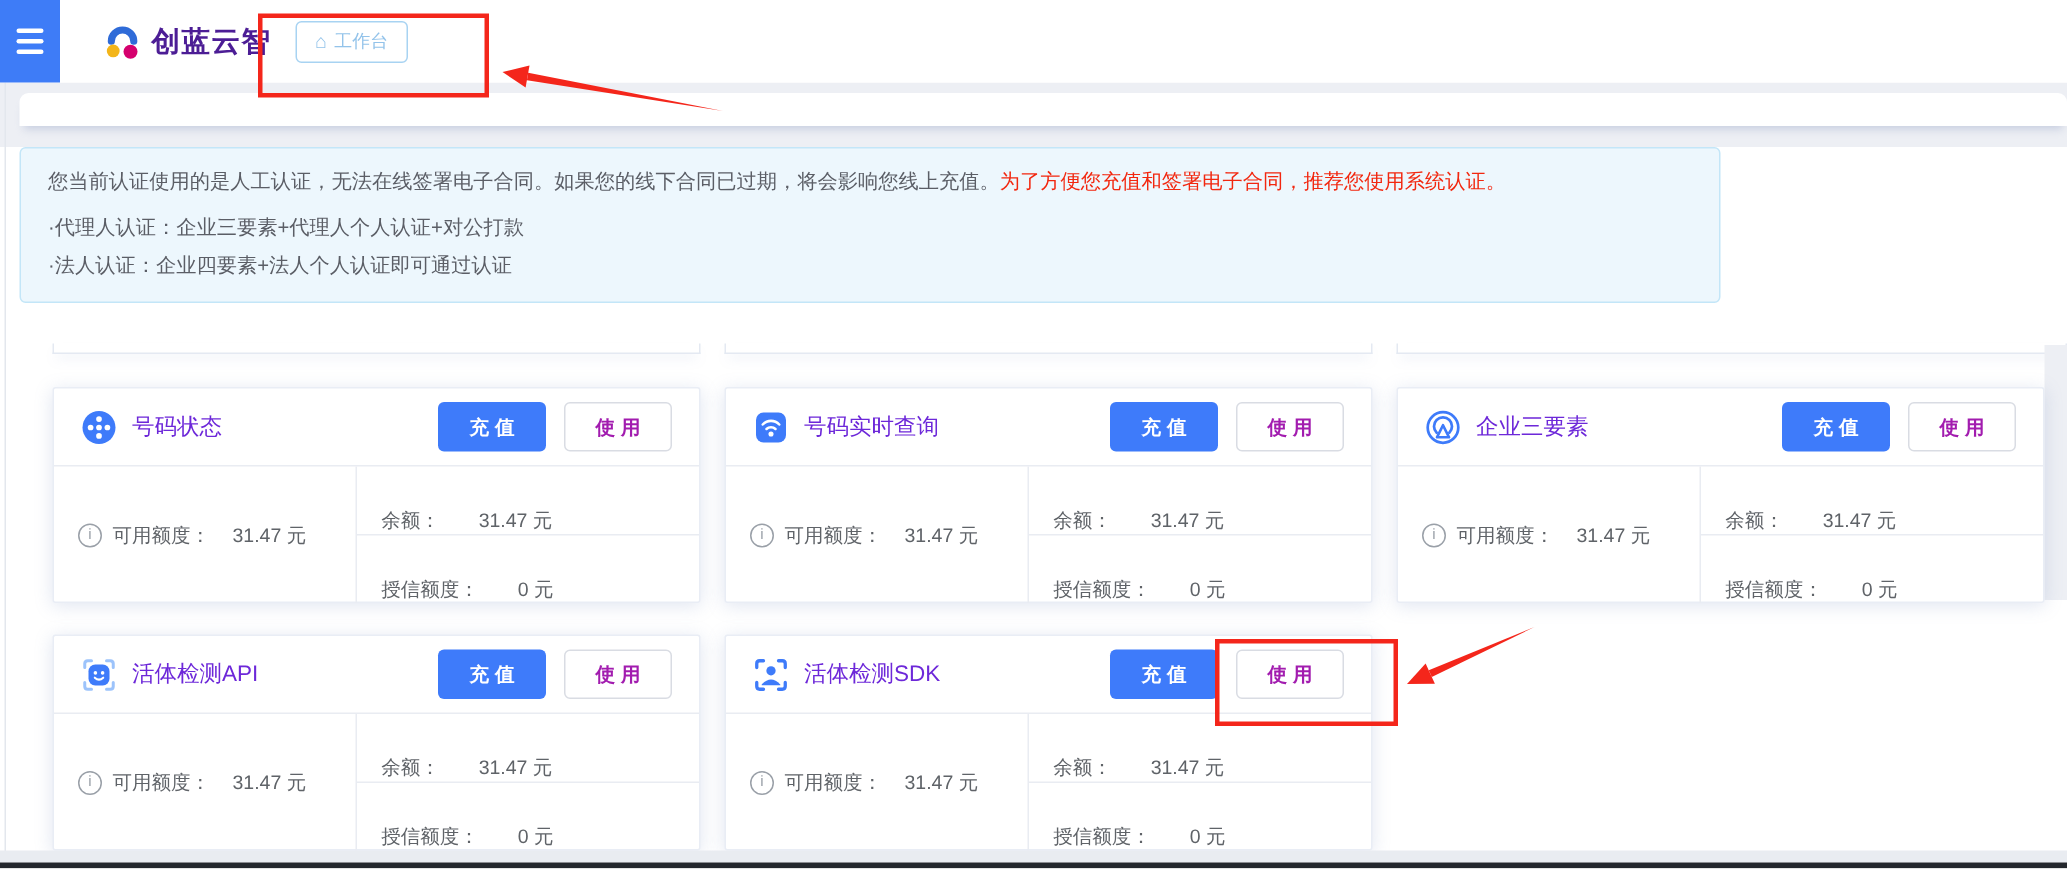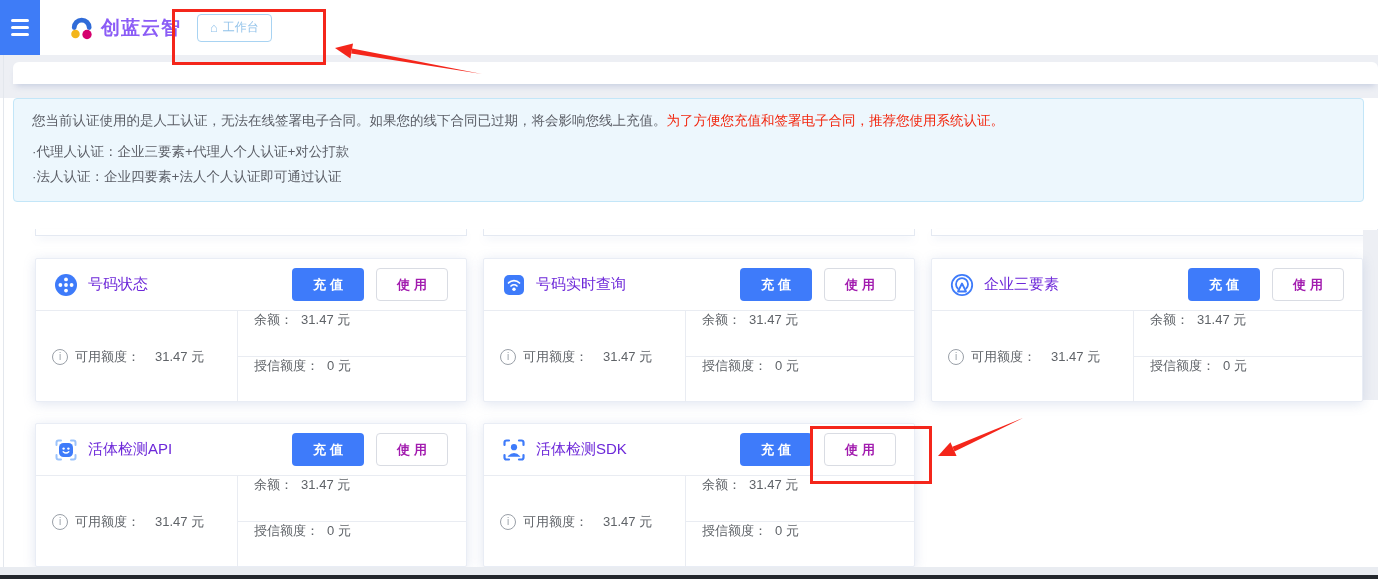--- a/index.html
+++ b/index.html
@@ -6,29 +6,29 @@
   .screen {
     position:relative; width:1378px; height:579px; background:#ffffff;
     overflow:hidden; font-family:"Liberation Sans","DejaVu Sans",sans-serif;
     -webkit-font-smoothing:antialiased;
   }
   
   .header { position:absolute; top:0; left:0; right:0; height:55px; background:#fff; display:flex; align-items:center; z-index:5; }
   .hamburger { width:40px; height:55px; background:#3e7cf7; display:flex; flex-direction:column; justify-content:center; align-items:center; gap:4px; cursor:pointer; flex:0 0 auto; }
   .hamburger .bar { width:18px; height:3px; background:#fff; border-radius:2px; }
   .logo { display:flex; align-items:center; margin-left:28px; gap:6px; }
-  .brand { font-size:19px; font-weight:bold; color:#8b5cf6; letter-spacing:1px; }
+  .brand { font-size:19px; font-weight:bold; color:#4c1d95; letter-spacing:1px; }
   .wb-tab { margin-left:16px; height:26px; padding:0 12px; border:1px solid #a8d3f2; border-radius:4px; color:#93c3ea; font-size:12px; display:flex; align-items:center; gap:5px; background:#fff; cursor:pointer; }
   .wb-tab .home-glyph { font-size:13px; line-height:1; }
   
   .subheader-bg { position:absolute; top:55px; left:0; right:0; height:43px; background:#edeff4; }
   .content-strip { position:absolute; top:62px; left:13px; right:0; height:22px; background:#fff; border-radius:6px 6px 0 0; box-shadow:0 5px 6px -3px rgba(150,165,200,.45); }
   .left-line { position:absolute; left:3px; top:55px; width:1px; height:516px; background:#e3e7ed; }
   
-  .notice { position:absolute; top:98px; left:13px; width:1351px; box-sizing:border-box; background:#edf7fd; border:1px solid #c3e6f8; border-radius:4px; padding:10px 18px 12px; font-size:13.5px; color:#5b5e66; }
+  .notice { position:absolute; top:98px; left:13px; width:1134px; box-sizing:border-box; background:#edf7fd; border:1px solid #c3e6f8; border-radius:4px; padding:10px 18px 12px; font-size:13.5px; color:#5b5e66; }
   .notice p { margin:0; line-height:24px; }
   .notice .red { color:#f2270f; }
   .notice .bullets { margin-top:6px; }
   .notice .bullets p { line-height:25px; }
   
   .frag { position:absolute; top:229px; height:7px; background:#fff; border:1px solid #e4e9f2; border-top:none; box-sizing:border-box; box-shadow:0 5px 7px -3px rgba(140,160,205,.5); }
   .frag1 { left:35px; width:432px; }
   .frag2 { left:483px; width:432px; }
   .frag3 { left:931px; width:447px; }
   .gray-sliver { position:absolute; left:1363px; top:230px; width:15px; height:170px; background:#edeff4; }
@@ -43,21 +43,21 @@
   .card-icon { width:24px; height:24px; flex:0 0 auto; display:flex; }
   .card-title { margin-left:10px; font-size:15px; color:#6d28d9; font-weight:500; }
   .btn { height:33px; width:72px; border-radius:4px; font-size:13px; display:flex; align-items:center; justify-content:center; letter-spacing:4px; text-indent:4px; box-sizing:border-box; cursor:pointer; user-select:none;font-weight:bold; }
   .btn-recharge { background:#3e7bfa; color:#fff; margin-left:auto; border:none; }
   .btn-use { background:#fff; border:1px solid #d9dce3; color:#a21caf; margin-left:12px; }
   .card-body { display:flex; height:91px; border-top:1px solid #e9ecf2; font-size:13px; color:#5f6368; }
   .cell-left { width:47%; border-right:1px solid #e9ecf2; display:flex; align-items:center; padding-left:16px; gap:7px; box-sizing:border-box; }
   .info-icon { width:14px; height:14px; border:1px solid #9aa0a8; border-radius:50%; color:#9aa0a8; font-size:10px; line-height:1; display:flex; align-items:center; justify-content:center; flex:0 0 auto; }
   .amount { margin-left:8px; }
   .cell-right { flex:1; display:flex; flex-direction:column; }
-  .cell-right .r { flex:1; display:flex; align-items:flex-start; padding-left:16px; }
+  .cell-right .r { flex:1; display:flex; align-items:flex-end; padding-left:16px;gap:18px; }
   .cell-right .r.first { border-bottom:1px solid #e9ecf2; }
   
   .bottom-gray { position:absolute; left:0; right:0; top:567px; height:8px; background:#e9ecf1; }
   .bottom-dark { position:absolute; left:0; right:0; top:575px; height:4px; background:#23272d; }
   
   .anno-box { position:absolute; border:3px solid #f4261b; z-index:20; pointer-events:none; }
   .anno-box.b1 { left:172px; top:9px;  width:148px; height:50px; }
   .anno-box.b2 { left:810px; top:426px; width:116px; height:52px; }
   .anno-svg { position:absolute; left:0; top:0; width:1378px; height:579px; z-index:21; pointer-events:none; }
 </style>

